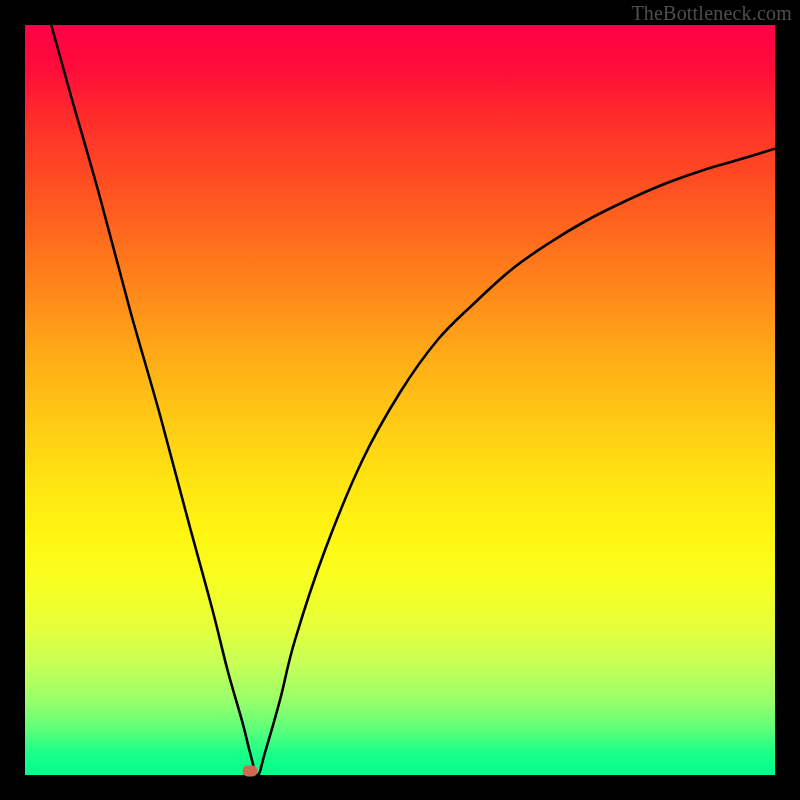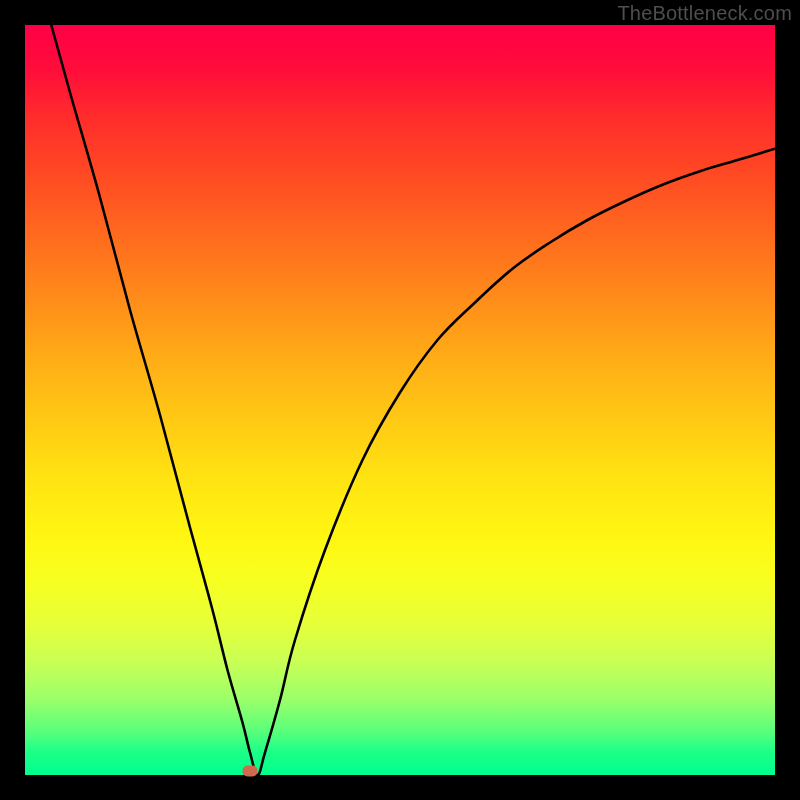--- a/index.html
+++ b/index.html
@@ -55,20 +55,21 @@
   }
   .watermark {
     position: absolute;
     top: 2px;
     right: 8px;
     color: #4e4e4e;
     font-size: 20px;
     font-weight: 500;
     letter-spacing: 0.2px;
     user-select: none;
+    font-family: Liberation Serif, serif;
   }
   .min-marker {
     position: absolute;
     width: 15px;
     height: 11px;
     border-radius: 5px;
     background: #cf6a4e;
     transform: translate(-50%, -50%);
   }
 </style>

